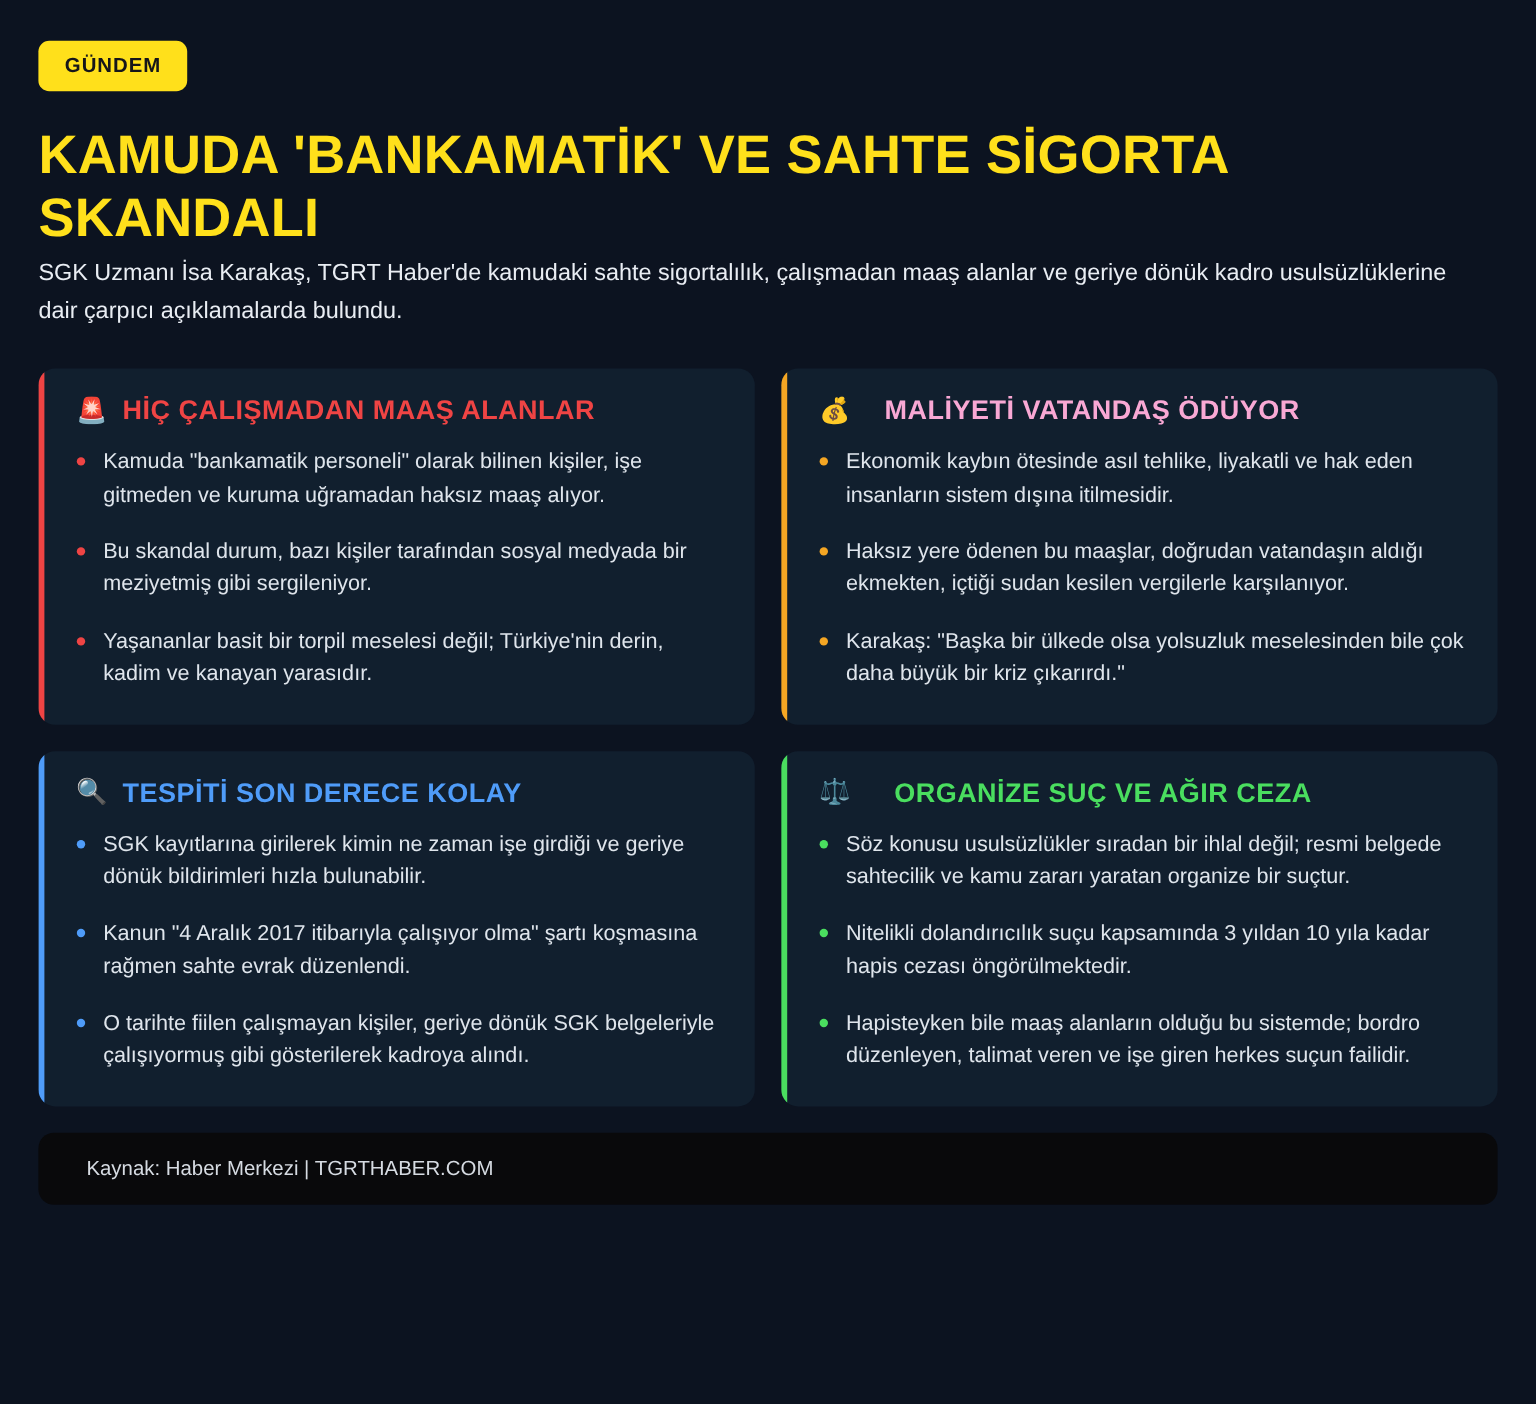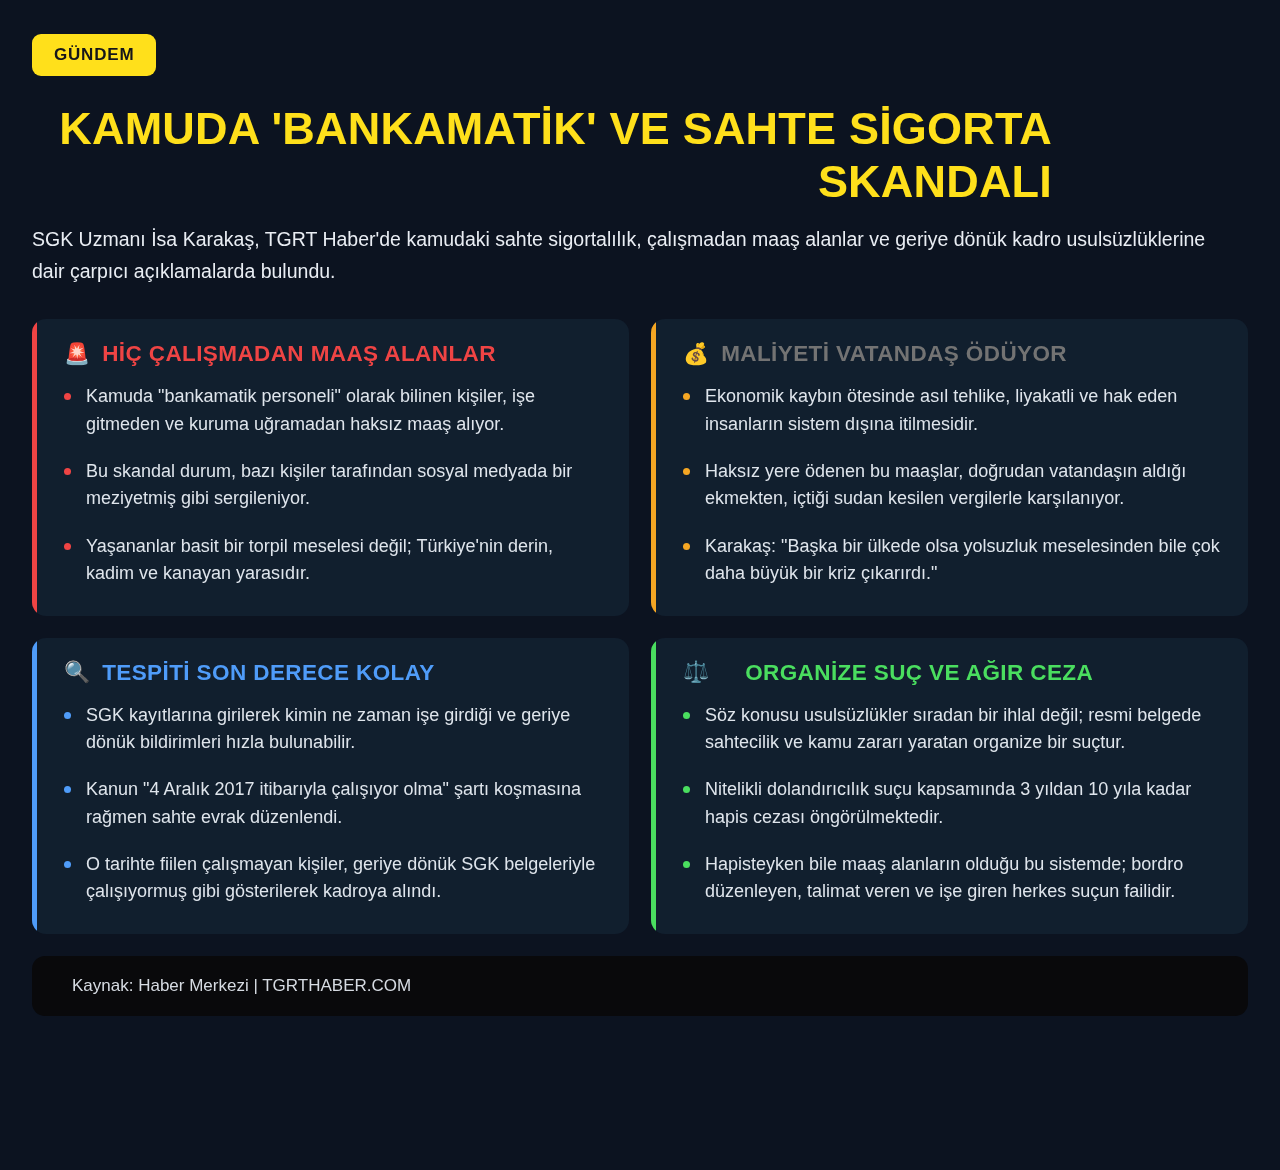--- a/index.html
+++ b/index.html
@@ -38,25 +38,24 @@
   }
 
   .headline {
     margin-top: 26px;
     color: #ffe01b;
     font-weight: bold;
     font-size: 45px;
     line-height: 1.18;
     letter-spacing: 0.2px;
     max-width: 1020px;
-    text-align: right;
   }
 
   .subhead {
-    margin-top: 16px;
+    margin-top: 4px;
     color: #e9edf3;
     font-size: 19.5px;
     line-height: 1.62;
     font-weight: 400;
     max-width: 1180px;
   }
 
   
   .grid {
     margin-top: 32px;
@@ -162,21 +161,21 @@
         <li><span class="dot" style="background: rgb(239, 68, 68);"></span><span>Kamuda "bankamatik personeli" olarak bilinen kişiler, işe gitmeden ve kuruma uğramadan haksız maaş alıyor.</span></li>
         <li><span class="dot" style="background: rgb(239, 68, 68);"></span><span>Bu skandal durum, bazı kişiler tarafından sosyal medyada bir meziyetmiş gibi sergileniyor.</span></li>
         <li><span class="dot" style="background: rgb(239, 68, 68);"></span><span>Yaşananlar basit bir torpil meselesi değil; Türkiye'nin derin, kadim ve kanayan yarasıdır.</span></li>
       </ul>
     </div>
 
     <div class="card">
       <div class="accent" style="background: rgb(245, 166, 35);"></div>
       <div class="card-head">
         <span class="card-icon">💰</span>
-        <span class="card-title" style="color: #737373;">MALİYETİ VATANDAŞ ÖDÜYOR</span>
+        <span class="card-title" style="color: #f9a8d4; margin-left: 16px;">MALİYETİ VATANDAŞ ÖDÜYOR</span>
       </div>
       <ul class="bullets">
         <li><span class="dot" style="background: rgb(245, 166, 35);"></span><span>Ekonomik kaybın ötesinde asıl tehlike, liyakatli ve hak eden insanların sistem dışına itilmesidir.</span></li>
         <li><span class="dot" style="background: rgb(245, 166, 35);"></span><span>Haksız yere ödenen bu maaşlar, doğrudan vatandaşın aldığı ekmekten, içtiği sudan kesilen vergilerle karşılanıyor.</span></li>
         <li><span class="dot" style="background: rgb(245, 166, 35);"></span><span>Karakaş: "Başka bir ülkede olsa yolsuzluk meselesinden bile çok daha büyük bir kriz çıkarırdı."</span></li>
       </ul>
     </div>
 
     <div class="card">
       <div class="accent" style="background: rgb(79, 156, 249);"></div>

